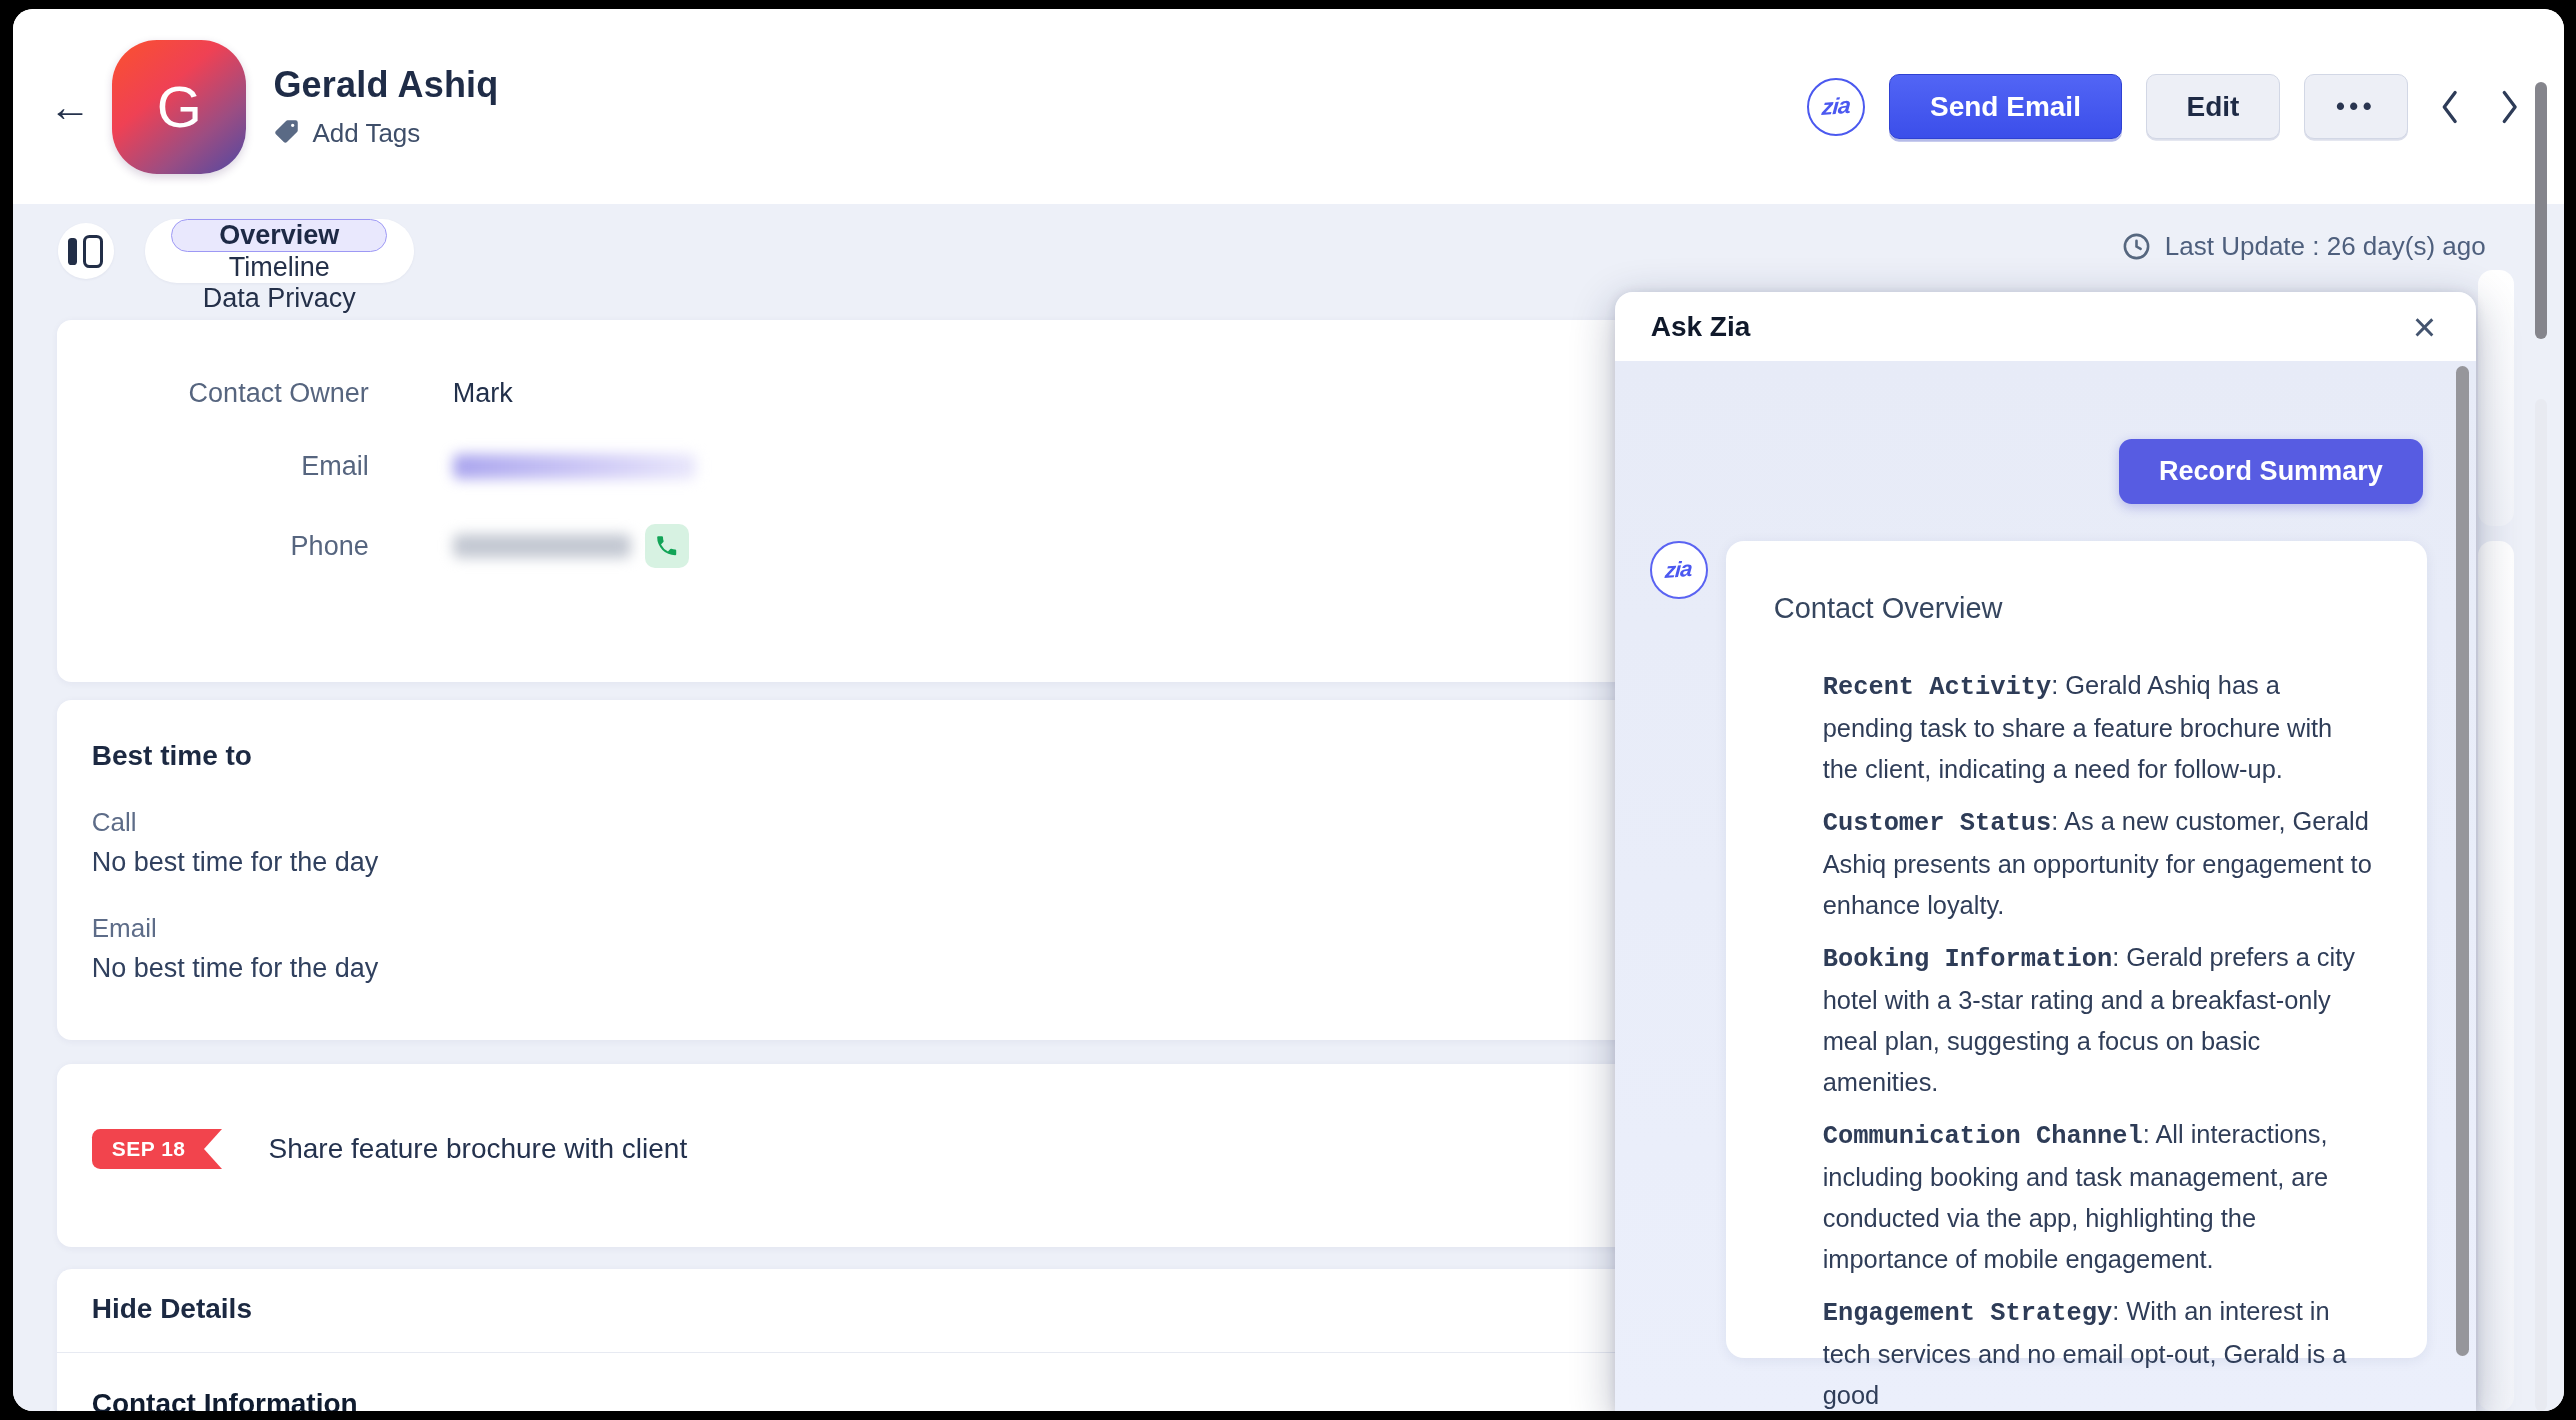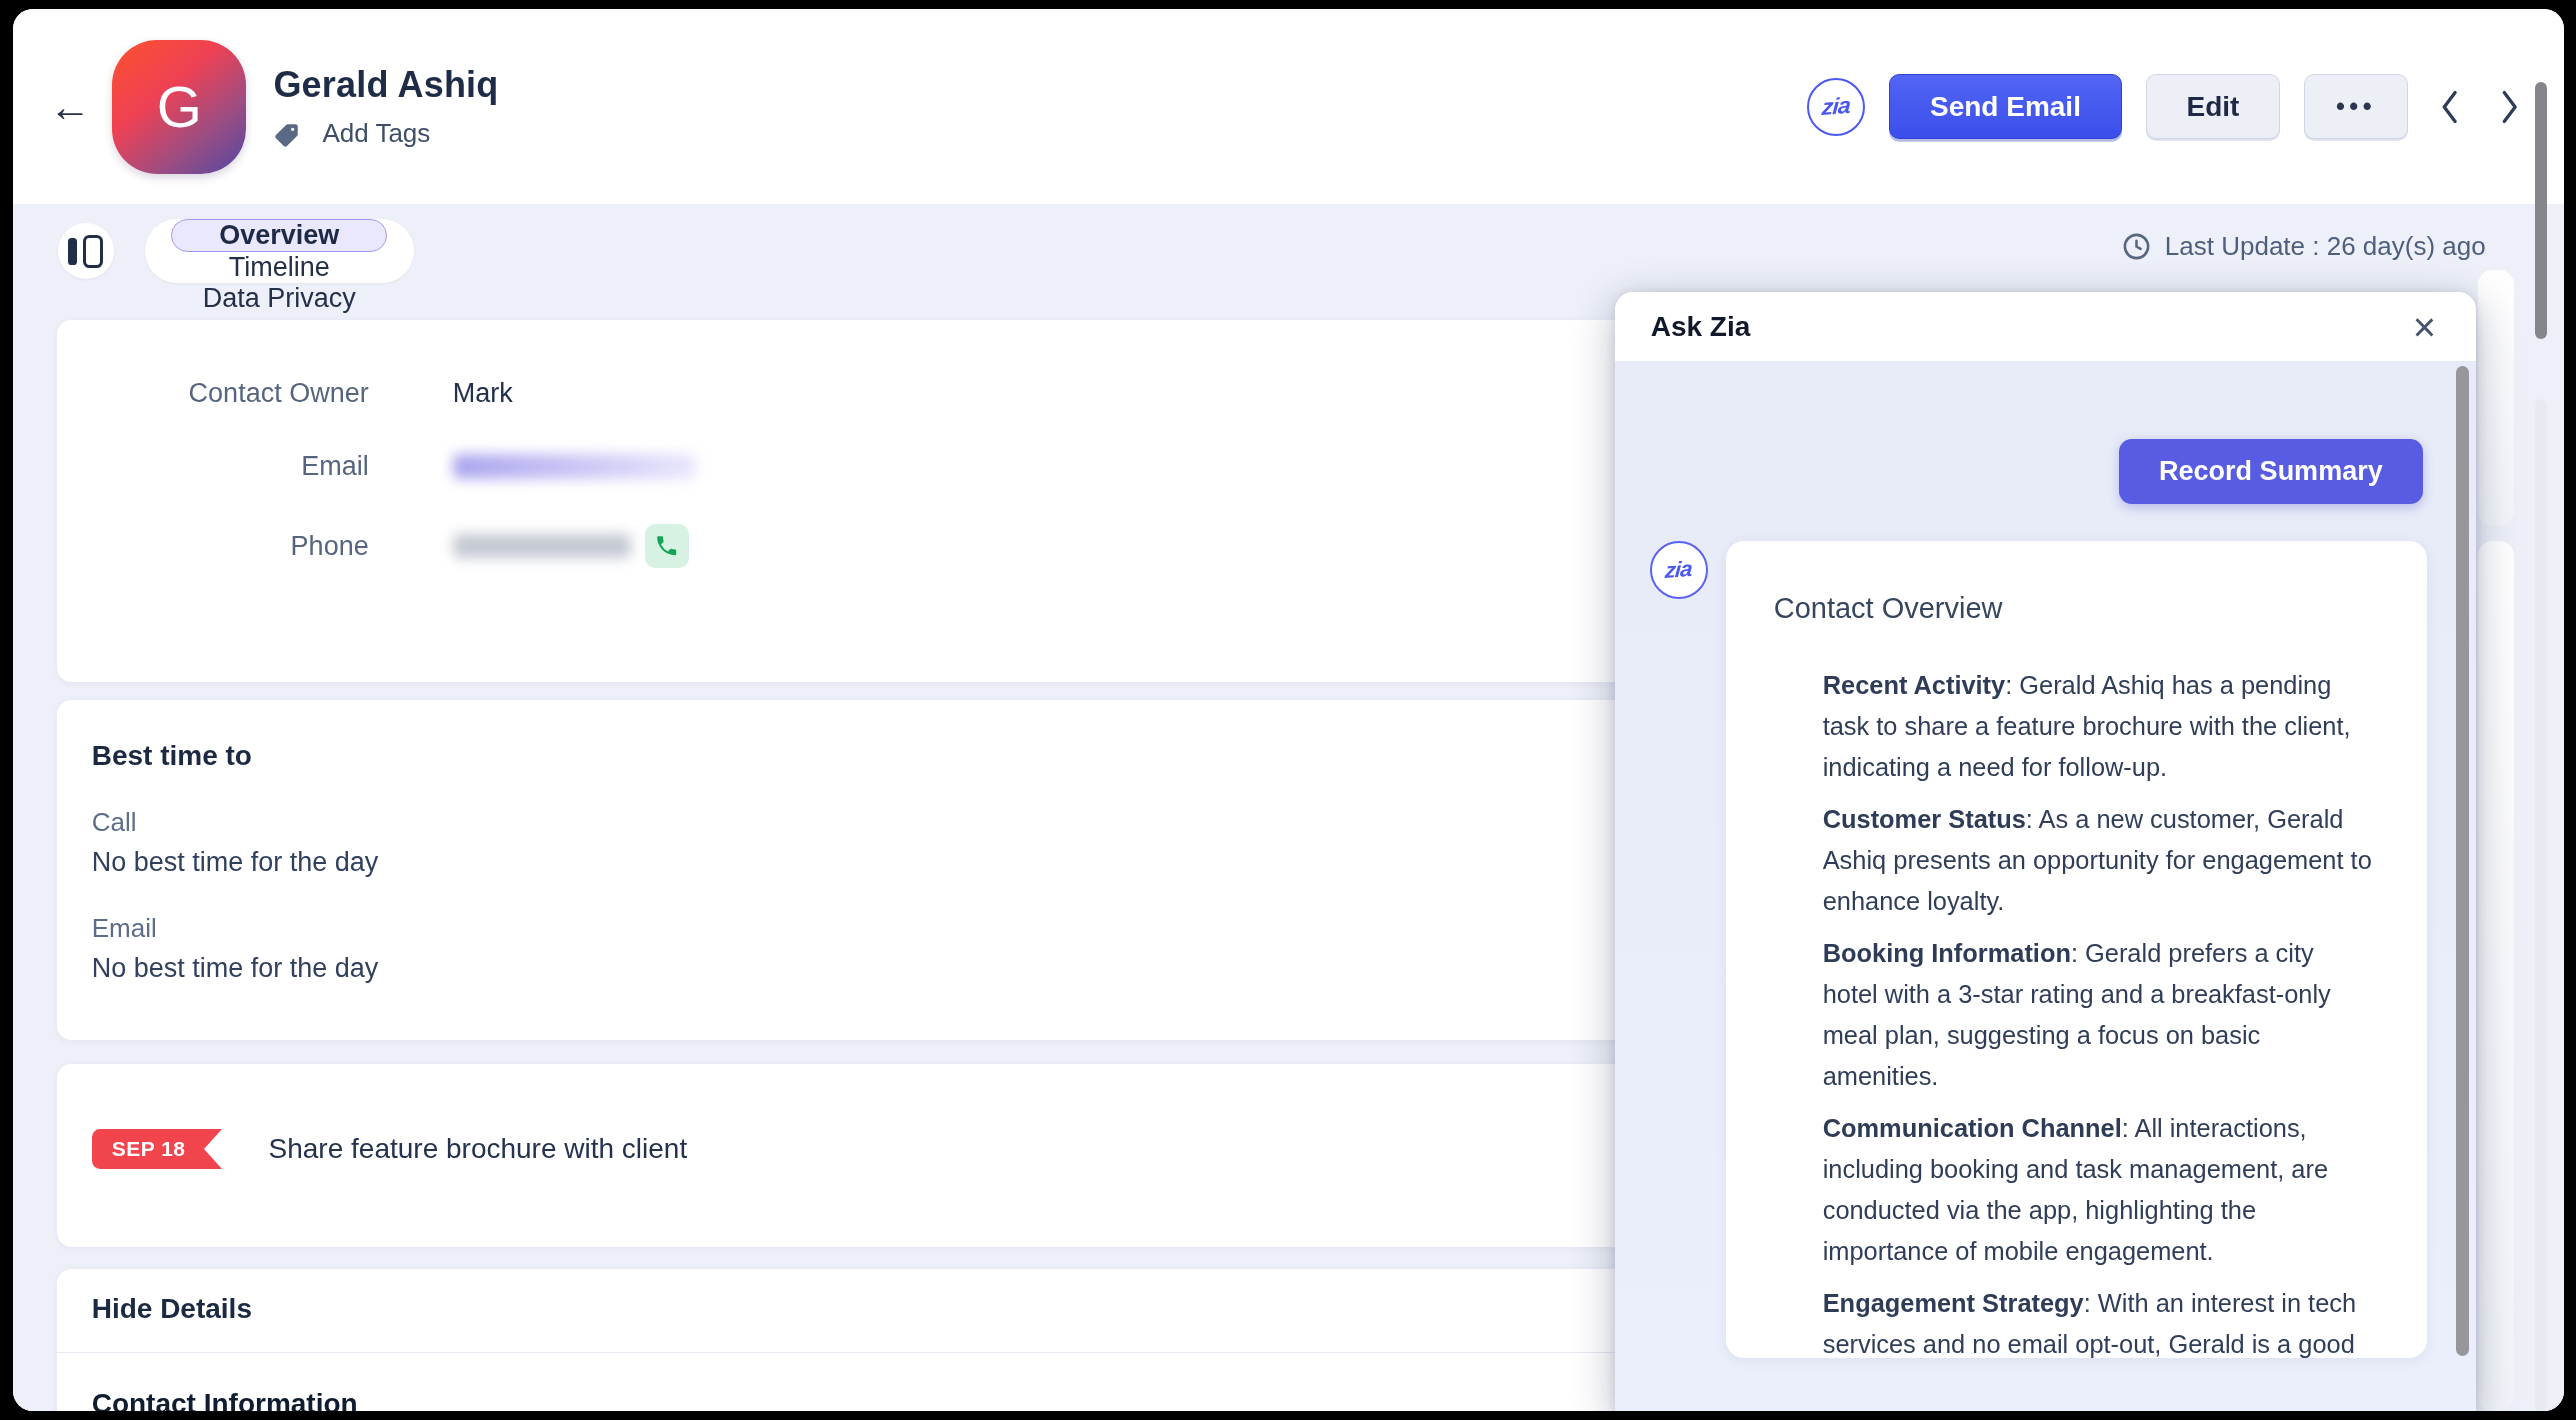--- a/index.html
+++ b/index.html
@@ -12,21 +12,21 @@
   .app-header{position:absolute;top:0;left:0;right:0;height:195px;background:#fff;
     display:flex;align-items:center;padding:0 36px 0 27px;}
   .back{width:60px;height:60px;border:none;background:transparent;font-size:42px;color:#25324c;
     cursor:pointer;display:flex;align-items:center;justify-content:center;margin-right:12.7px;}
   .avatar{width:134px;height:134px;border-radius:45px;flex:0 0 auto;
     background:linear-gradient(140deg,#fb512e 0%,#ef4154 38%,#9c4d82 70%,#4f48a4 100%);
     display:flex;align-items:center;justify-content:center;margin-right:27px;
     box-shadow:0 3.6px 9px rgba(60,30,90,.18);}
   .avatar span{color:#fff;font-size:58px;font-weight:400;}
   .contact-name{font-size:36px;font-weight:700;color:#1f2c47;letter-spacing:0.2px;}
-  .tags-row{display:flex;align-items:flex-end;gap:22px;margin-top:12.7px;cursor:pointer;}
+  .tags-row{display:flex;align-items:flex-start;gap:12px;margin-top:12.7px;cursor:pointer;}
   .tags-row svg{width:27px;height:27px;transform:scaleX(-1);}
   .tags-row span{font-size:26px;color:#3e4e69;}
   .header-actions{margin-left:auto;display:flex;align-items:center;gap:23.6px;}
   .zia-circle{width:58px;height:58px;border-radius:50%;background:#fff;border:2.3px solid #4b59ef;
     display:flex;align-items:center;justify-content:center;cursor:pointer;}
   .zia-glyph{font-style:italic;font-weight:700;color:#4b58f0;font-size:23px;letter-spacing:-0.9px;
     transform:skewX(-8deg) rotate(-4deg);display:inline-block;}
   .btn{height:65px;border-radius:10px;font-size:28px;font-weight:600;cursor:pointer;
     display:flex;align-items:center;justify-content:center;}
   .btn.primary{padding:0 40px;color:#fff;border:0.9px solid #2f41d2;
@@ -114,21 +114,21 @@
     background:#575ce2;color:#fff;font-size:27px;font-weight:600;border:none;cursor:pointer;
     box-shadow:0 3.6px 11px rgba(60,66,200,.28);}
   .zia-avatar{position:absolute;left:35px;top:180px;width:58px;height:58px;border-radius:50%;
     background:#fff;border:2.3px solid #5a63f2;display:flex;align-items:center;justify-content:center;}
   .zia-avatar .zia-glyph{font-size:22px;}
   .msg-card{position:absolute;left:111px;top:180px;width:701px;height:817px;background:#fff;
     border-radius:18px;box-shadow:0 2.7px 12.7px rgba(35,45,95,.07);padding:51px 45px 27px 48px;}
   .msg-title{font-size:29px;font-weight:500;color:#36465f;}
   .msg-list{margin:40px 0 0 0;padding:0 0 0 49px;list-style:none;}
   .msg-list li{font-size:25.4px;color:#2f3d58;line-height:41px;margin-bottom:11px;max-width:550px;}
-  .msg-list b{font-weight:700;color:#2e3c57;}
+  .msg-list b{font-weight:700;color:#2e3c57;font-family:Liberation Mono, monospace;}
   .zia-scroll{position:absolute;right:6.4px;top:5.4px;width:13.6px;height:990px;background:#96969b;
     border-radius:7.3px;}
 </style>
 </head>
 <body>
 
 <div class="window">
 
   <header class="app-header">
     <button class="back">

